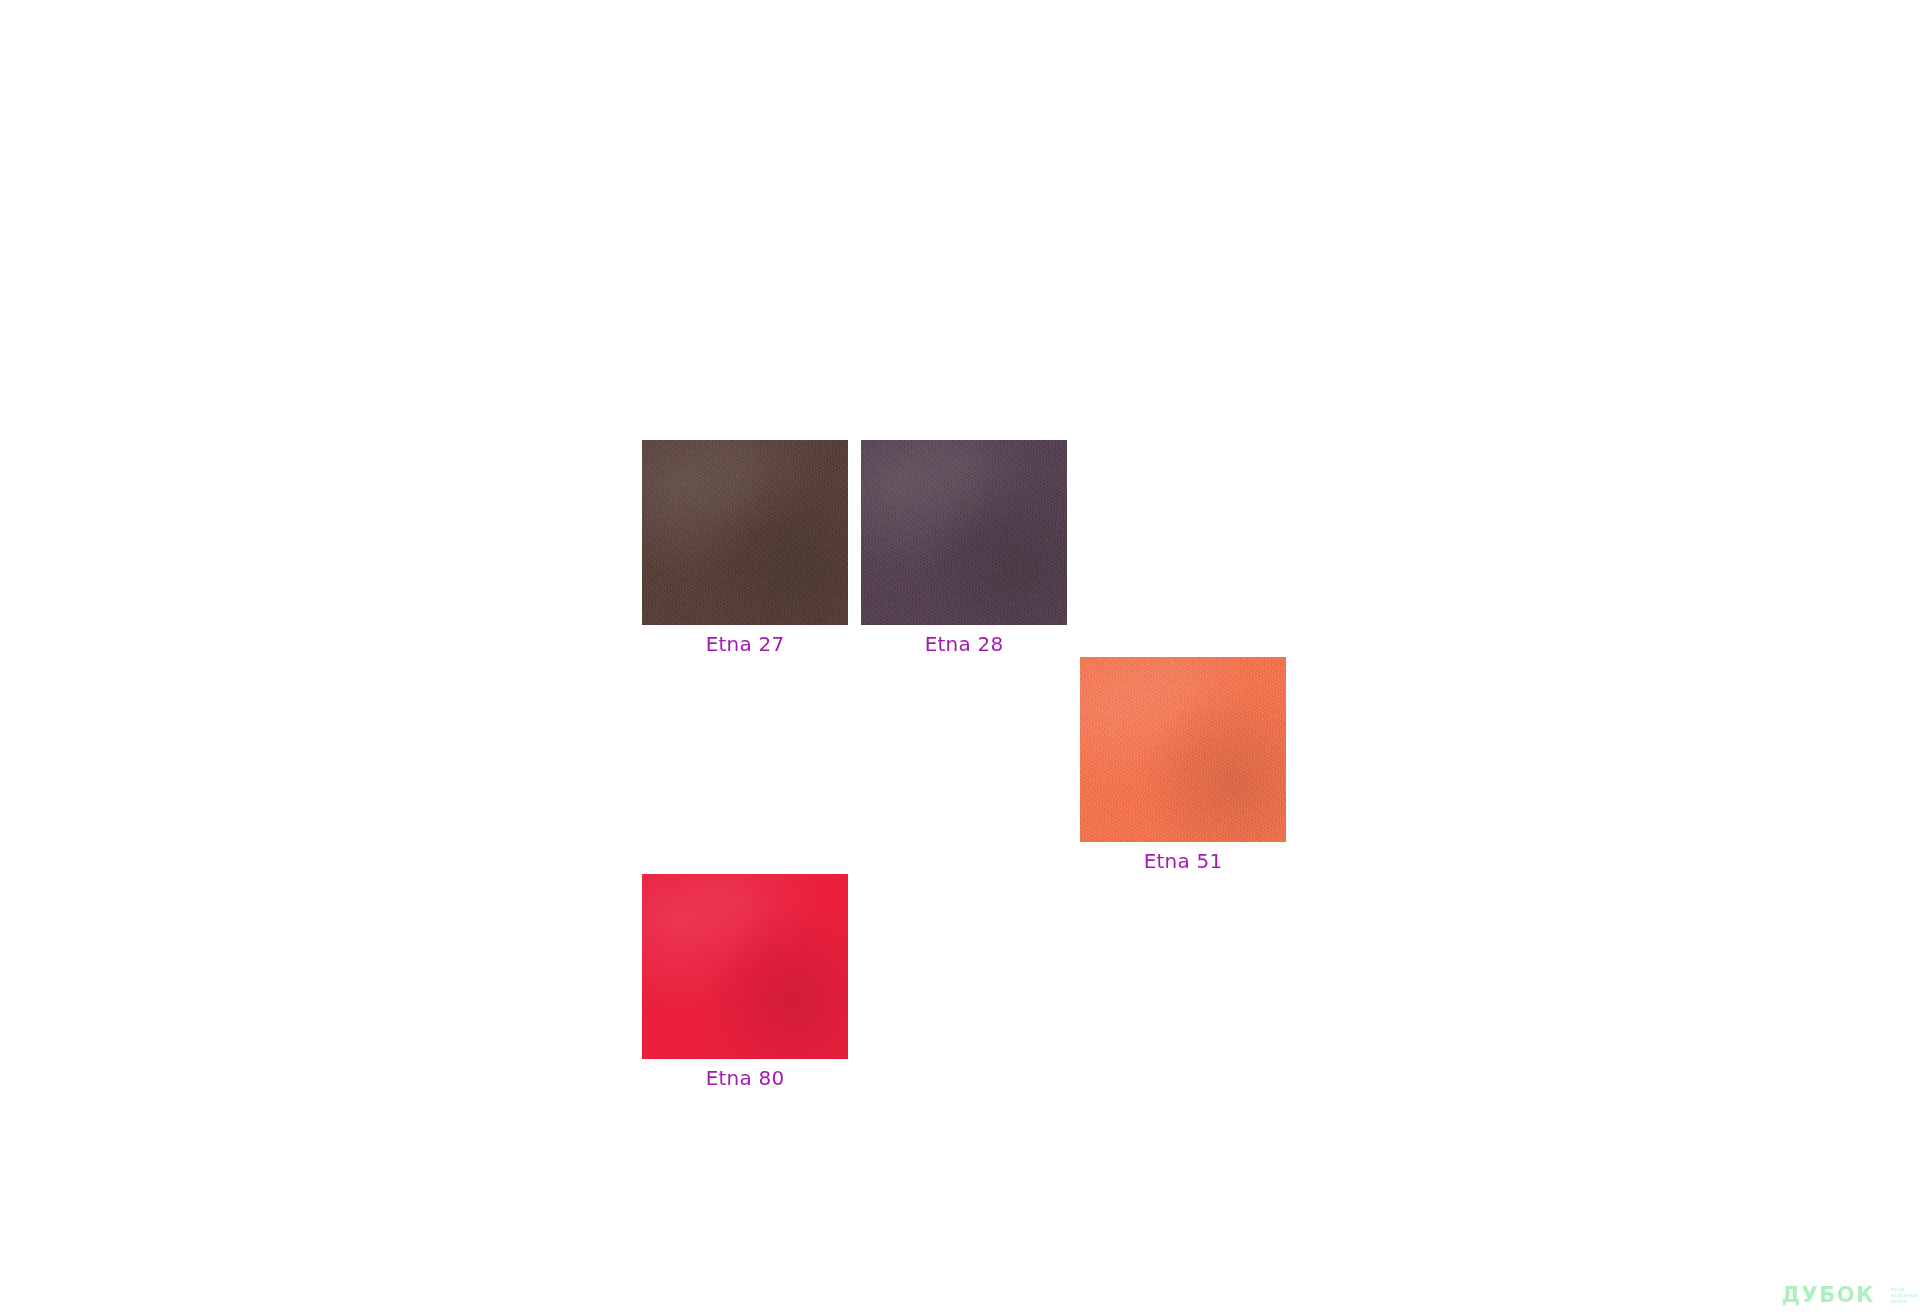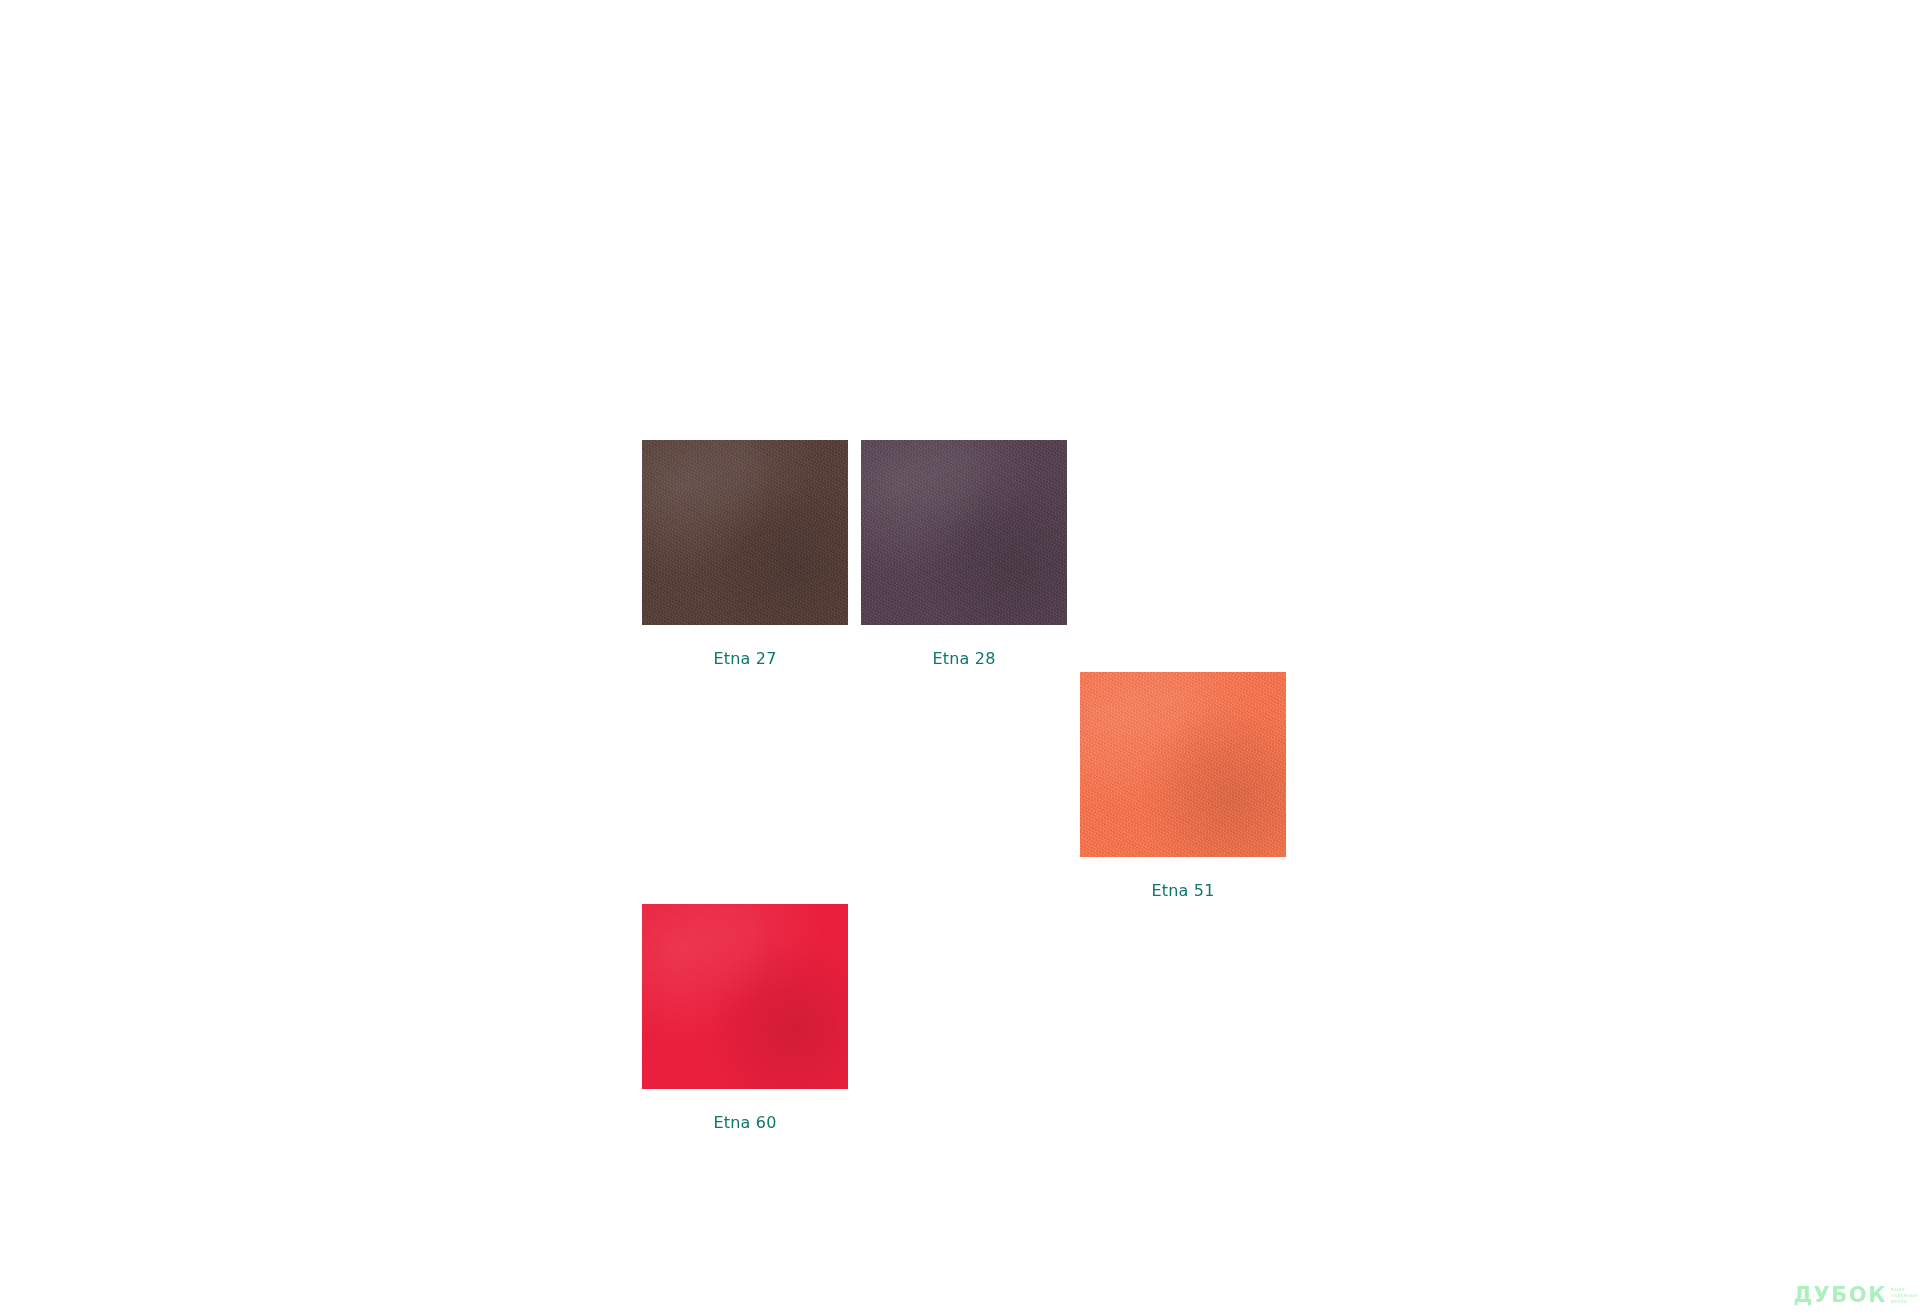--- a/index.html
+++ b/index.html
@@ -80,41 +80,41 @@
       repeating-linear-gradient(34deg,
         rgba(255,255,255,0.04) 0px, rgba(255,255,255,0.04) 1px,
         rgba(0,0,0,0.035) 1px, rgba(0,0,0,0.035) 2px),
       repeating-linear-gradient(-55deg,
         rgba(0,0,0,0.03) 0px, rgba(0,0,0,0.03) 1px,
         rgba(255,255,255,0.03) 1px, rgba(255,255,255,0.03) 2px);
     opacity: 0.8;
   }
 
   .swatch-label {
-    margin-top: 21px;
-    font-size: 16px;
+    margin-top: 6px;
+    font-size: 20px;
     line-height: 26px;
-    color: #0f766e;
+    color: #a21caf;
     letter-spacing: 0.2px;
     white-space: nowrap;
     text-align: center;
   }
 
   .row-gap-spacer {
     height: 10px;
   }
 
   
   #watermark {
     position: absolute;
     right: 2px;
     bottom: 8px;
     display: flex;
     align-items: center;
-    gap: 4px;
+    gap: 16px;
     opacity: 0.62;
   }
   #watermark-wordmark {
     font-family: "DejaVu Sans", sans-serif;
     font-size: 21px;
     font-weight: bold;
     letter-spacing: 1.5px;
     color: #7ee69b;
     line-height: 21px;
   }
@@ -153,21 +153,21 @@
   <div class="row-gap-spacer"></div>
   <div class="row-gap-spacer"></div>
 
   <div class="swatch-cell">
     <div class="swatch-chip" style="background-color: rgb(242, 116, 79);"></div>
     <div class="swatch-label">Etna 51</div>
   </div>
 
   <div class="swatch-cell">
     <div class="swatch-chip smooth" style="background-color: rgb(234, 31, 61);"></div>
-    <div class="swatch-label">Etna 60</div>
+    <div class="swatch-label">Etna 80</div>
   </div>
 
 
 </div>
 
 <div id="watermark">
   <div id="watermark-wordmark">ДУБОК</div>
   <div id="watermark-tagline">
     <span>ваши</span>
     <span>надежные</span>

